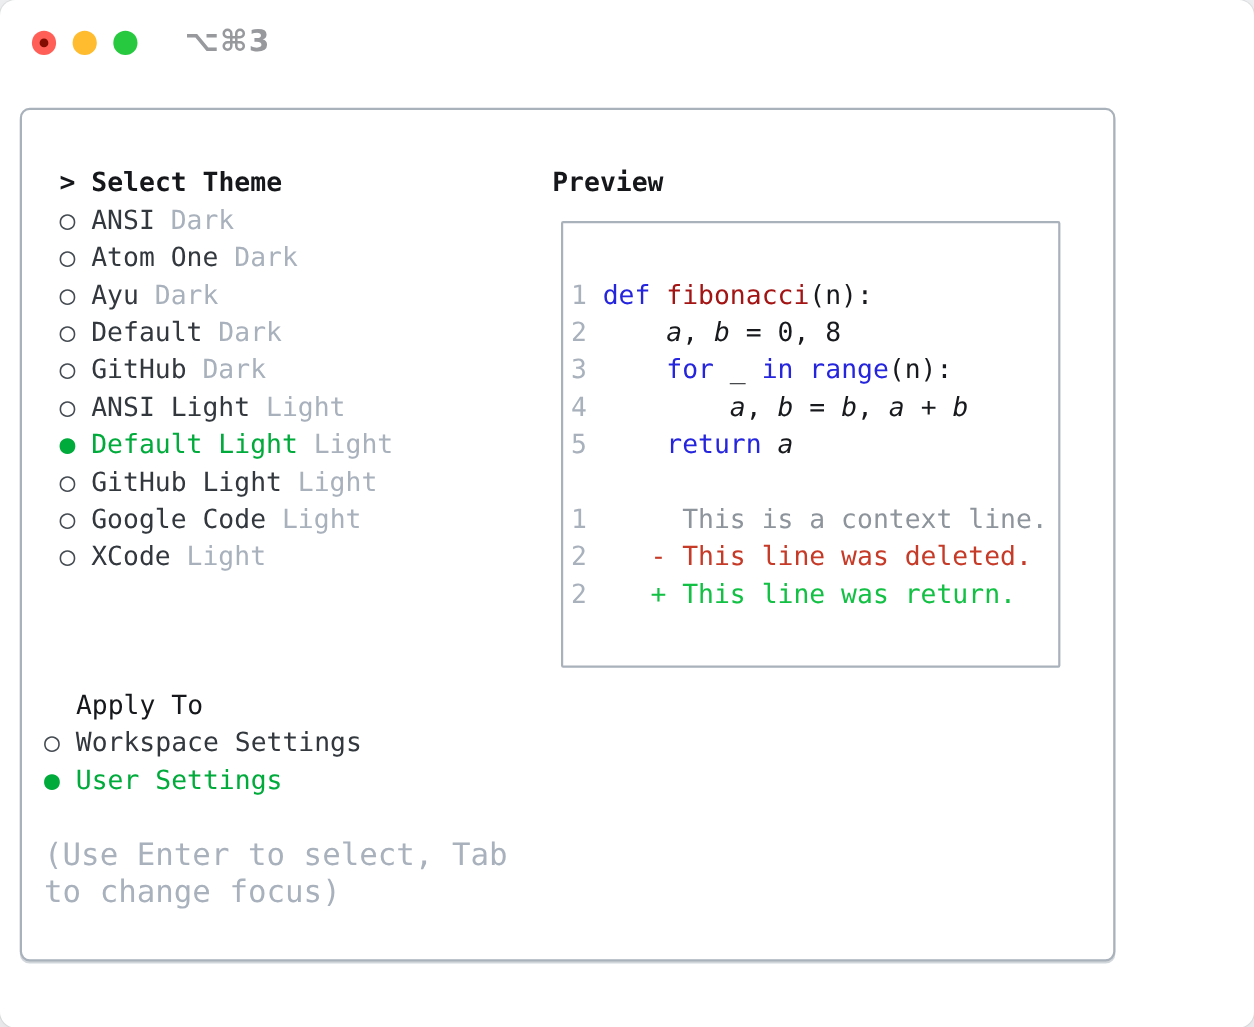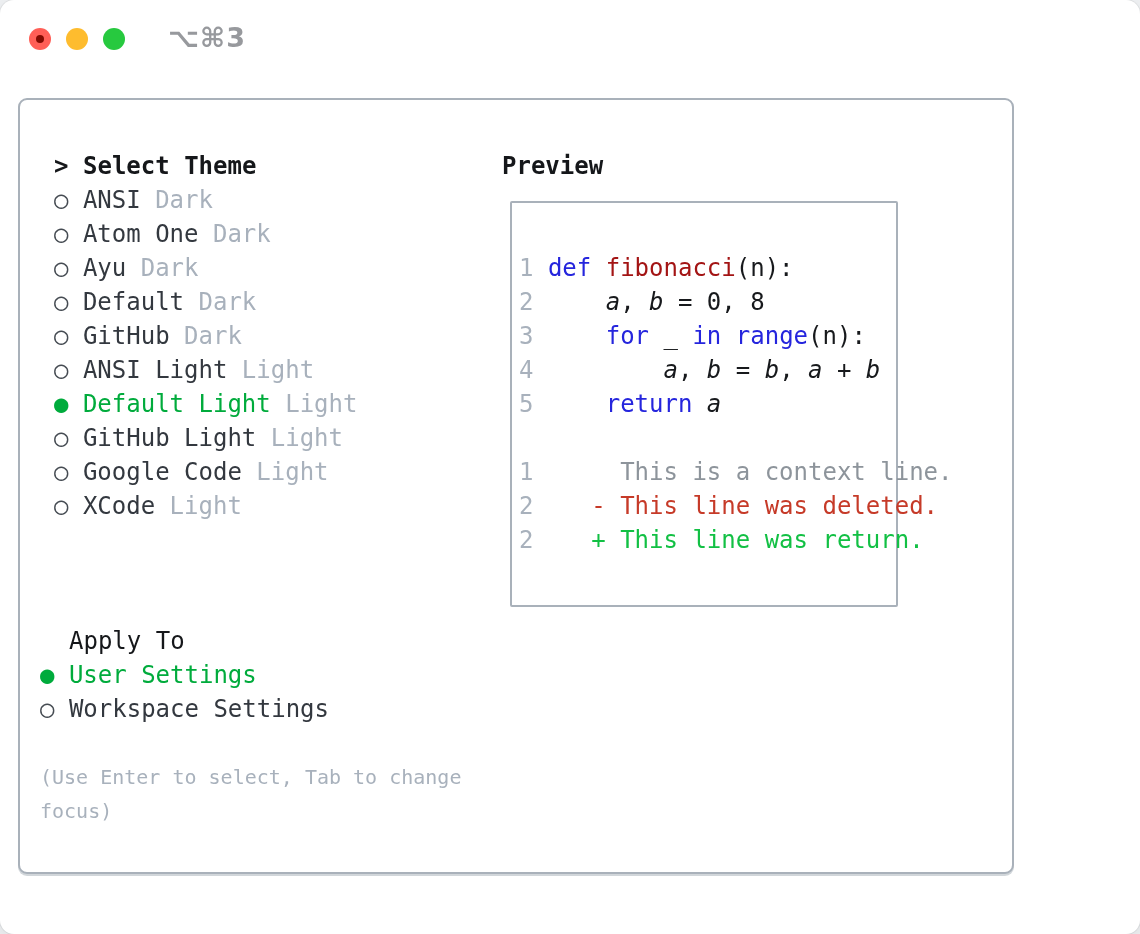--- a/index.html
+++ b/index.html
@@ -50,32 +50,32 @@
   .indent { display: inline-block; width: 29px; }
   .theme-list { position: absolute; left: 20px; top: 49px; margin-left: 14px; }
   .apply-block { position: absolute; left: 20px; top: 524px; }
   .bullet { color: #454b52; }
   .bullet.on { color: var(--c-green); }
   .name { color: var(--c-item); }
   .selected .name { color: var(--c-green); }
   .tag { color: var(--c-muted); }
   .help {
     position: absolute; left: 20px; top: 660px; width: 430px;
-    font-size: 20px; line-height: 34px; color: var(--c-muted);
+    font-size: 28px; line-height: 34px; color: var(--c-muted);
     white-space: normal;
   }
   
   .preview-title {
     position: absolute; left: 482px; top: 49px;
     height: 34px; line-height: 34px;
     font-size: 24px; font-weight: bold; color: var(--c-ink);
   }
   .preview-box {
     position: absolute; left: 490px; top: 101px;
-    width: 388px; height: 406px;
+    width: 454px; height: 406px;
     border: 2px solid var(--c-border);
     border-radius: 2px; background: #fff;
   }
   .preview-code { position: absolute; left: 7px; top: 14px; right: 0; }
   .crow { height: 34px; line-height: 34px; white-space: pre; font-size: 24px; color: var(--c-code); }
   .ln { color: var(--c-muted); }
   .tk-df { color: var(--c-code); }
   .tk-kw { color: var(--c-keyword); }
   .tk-fn { color: var(--c-function); }
   .tk-var { color: var(--c-code); font-style: italic; }
@@ -128,20 +128,20 @@
           <div class="crow"></div>
           <div class="crow"><span class="ln">1</span><span class="tk-df">      </span><span class="tk-context">This is a context line.</span></div>
           <div class="crow"><span class="ln">2</span><span class="tk-df">    </span><span class="tk-deleted">- This line was deleted.</span></div>
           <div class="crow"><span class="ln">2</span><span class="tk-df">    </span><span class="tk-added">+ This line was return.</span></div>
         </div>
     </div>
 
     <div class="apply-block">
       <div class="row"><span class="indent"></span><span class="hdr-apply" style="color: var(--c-ink);">Apply To</span></div>
 
-    <div class="row selected"><span class="bullet on">●</span> <span class="name">User Settings</span></div>
-        <div class="row"><span class="bullet">○</span> <span class="name">Workspace Settings</span></div>
+    <div class="row"><span class="bullet">○</span> <span class="name">Workspace Settings</span></div>
+        <div class="row selected"><span class="bullet on">●</span> <span class="name">User Settings</span></div>
       </div>
 
     <div class="help">(Use Enter to select, Tab to change focus)</div>
 
   </div>
 </div>
 
 </body></html>

